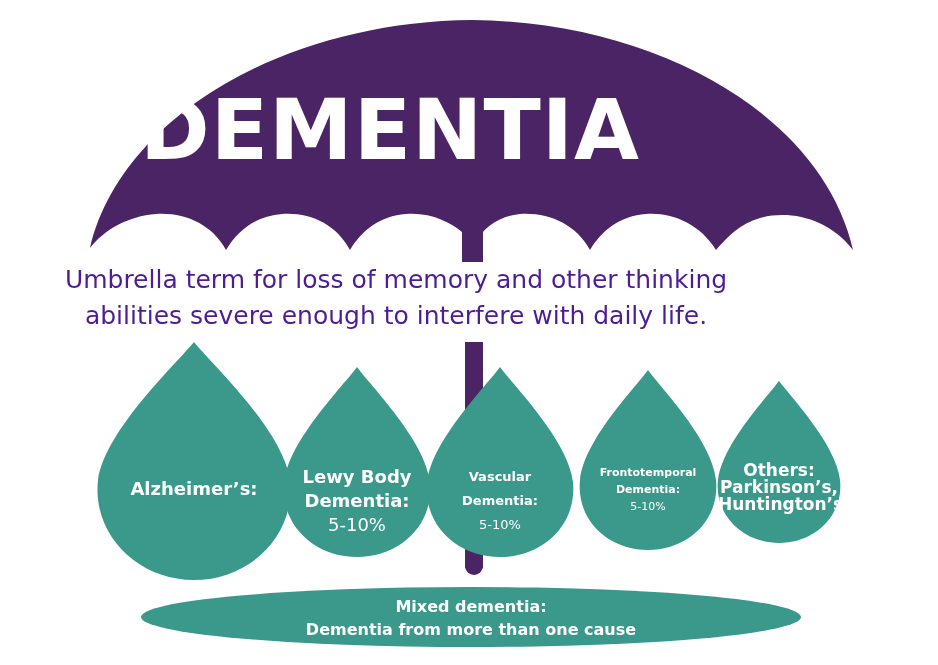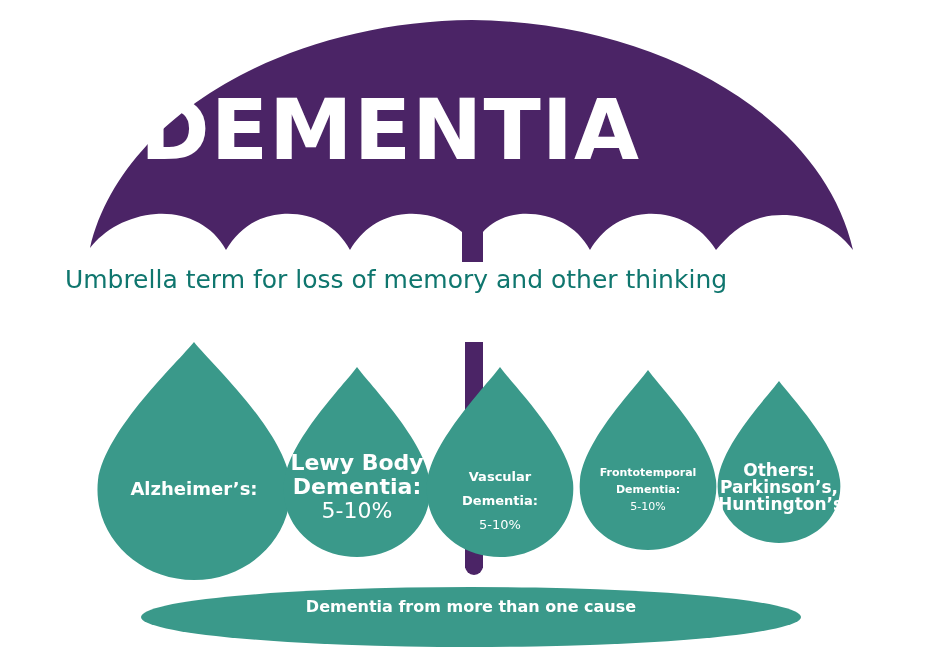--- a/index.html
+++ b/index.html
@@ -3,21 +3,21 @@
 <meta charset="utf-8">
 <style>
   html, body { margin: 0; padding: 0; background: #ffffff; }
   body { width: 938px; height: 665px; position: relative; overflow: hidden;
          font-family: "DejaVu Sans", sans-serif; }
   #art { position: absolute; left: 0; top: 0; }
   .title { position: absolute; left: 0; width: 780px; top: 88px; text-align: center;
            color: #ffffff; font-family: "DejaVu Sans", sans-serif; font-weight: bold;
            font-size: 84px; letter-spacing: 1px; line-height: 1; }
   .subtitle { position: absolute; left: 0; width: 792px; top: 262px; text-align: center;
-              color: #0f766e; font-family: "DejaVu Sans", sans-serif; font-size: 25px;
+              color: #4c1d95; font-family: "DejaVu Sans", sans-serif; font-size: 25px;
               line-height: 36px; }
   .subtitle span { display: block; }
   .drop-label { position: absolute; text-align: center; color: #ffffff;
                 font-family: "DejaVu Sans", sans-serif; font-weight: bold; }
   .drop-label span { display: block; }
   .drop-label .pct { font-weight: normal; }
   .mixed { position: absolute; left: 146px; width: 650px; top: 595px; text-align: center;
            color: #ffffff; font-family: "DejaVu Sans", sans-serif; font-weight: bold;
            font-size: 16px; line-height: 23px; }
   .mixed span { display: block; }
@@ -53,27 +53,28 @@
   <path fill="#3a998a" d="M648,370 C661,388 712,440 716,480 C720,520 688,550 648,550 C608,550 576,520 580,480 C584,440 635,388 648,370 Z"></path>
   <path fill="#3a998a" d="M779,381 C790,396 836,444 840,480 C844,515 815,543 779,543 C743,543 714,515 718,480 C722,444 768,396 779,381 Z"></path>
 
   <ellipse cx="471" cy="617" rx="330" ry="30" fill="#3a998a"></ellipse>
 </svg>
 
 <div class="title">DEMENTIA</div>
 
 <div class="subtitle">
   <span>Umbrella term for loss of memory and other thinking</span>
+  <span>abilities severe enough to interfere with daily life.</span>
 </div>
 
 <div class="drop-label" style="left:104px; width:180px; top:474px; font-size:18px; line-height:30px;">
   <span>Alzheimer’s:</span>
 </div>
 
-<div class="drop-label" style="left:287px; width:140px; top:451px; font-size:22px; line-height:24px;">
+<div class="drop-label" style="left:287px; width:140px; top:465px; font-size:18px; line-height:24px;">
   <span>Lewy Body</span>
   <span>Dementia:</span>
   <span class="pct">5-10%</span>
 </div>
 
 <div class="drop-label" style="left:430px; width:140px; top:465px; font-size:13px; line-height:24px;">
   <span>Vascular</span>
   <span>Dementia:</span>
   <span class="pct">5-10%</span>
 </div>
@@ -84,14 +85,15 @@
   <span class="pct">5-10%</span>
 </div>
 
 <div class="drop-label" style="left:718px; width:122px; top:462px; font-size:17px; line-height:17px;">
   <span>Others:</span>
   <span>Parkinson’s,</span>
   <span>Huntington’s</span>
 </div>
 
 <div class="mixed">
+  <span>Mixed dementia:</span>
   <span>Dementia from more than one cause</span>
 </div>
 
 </body></html>

